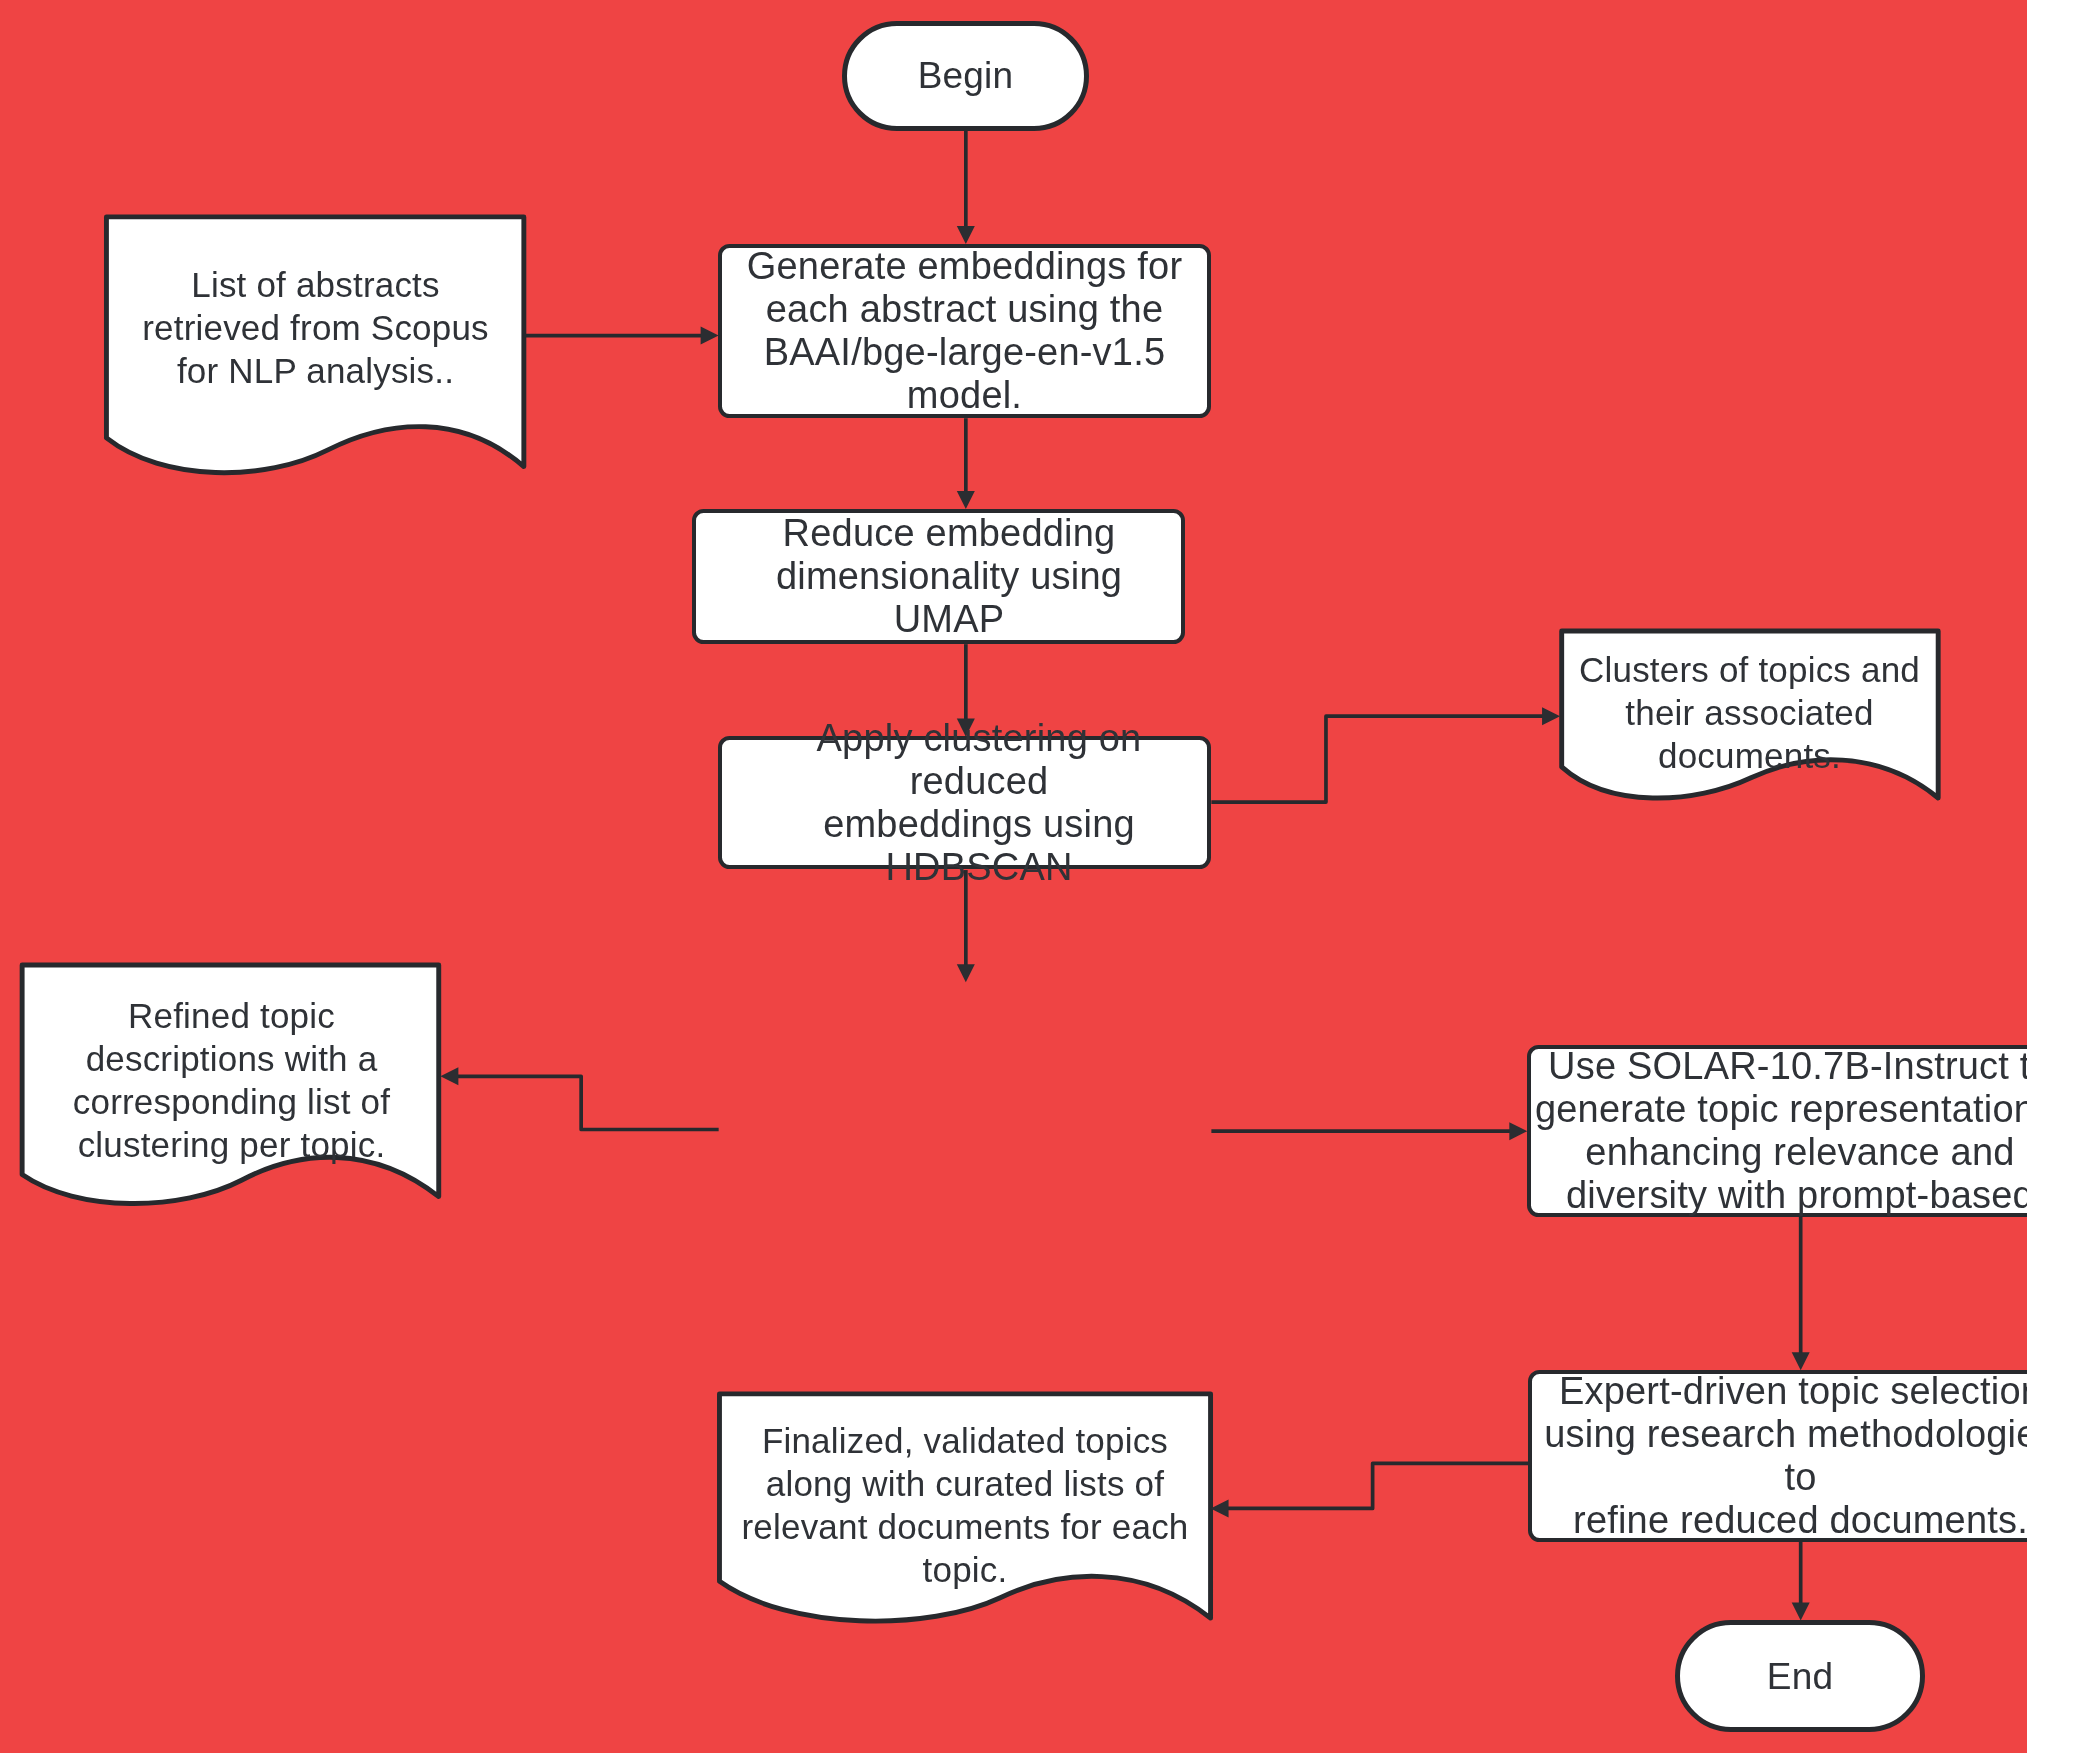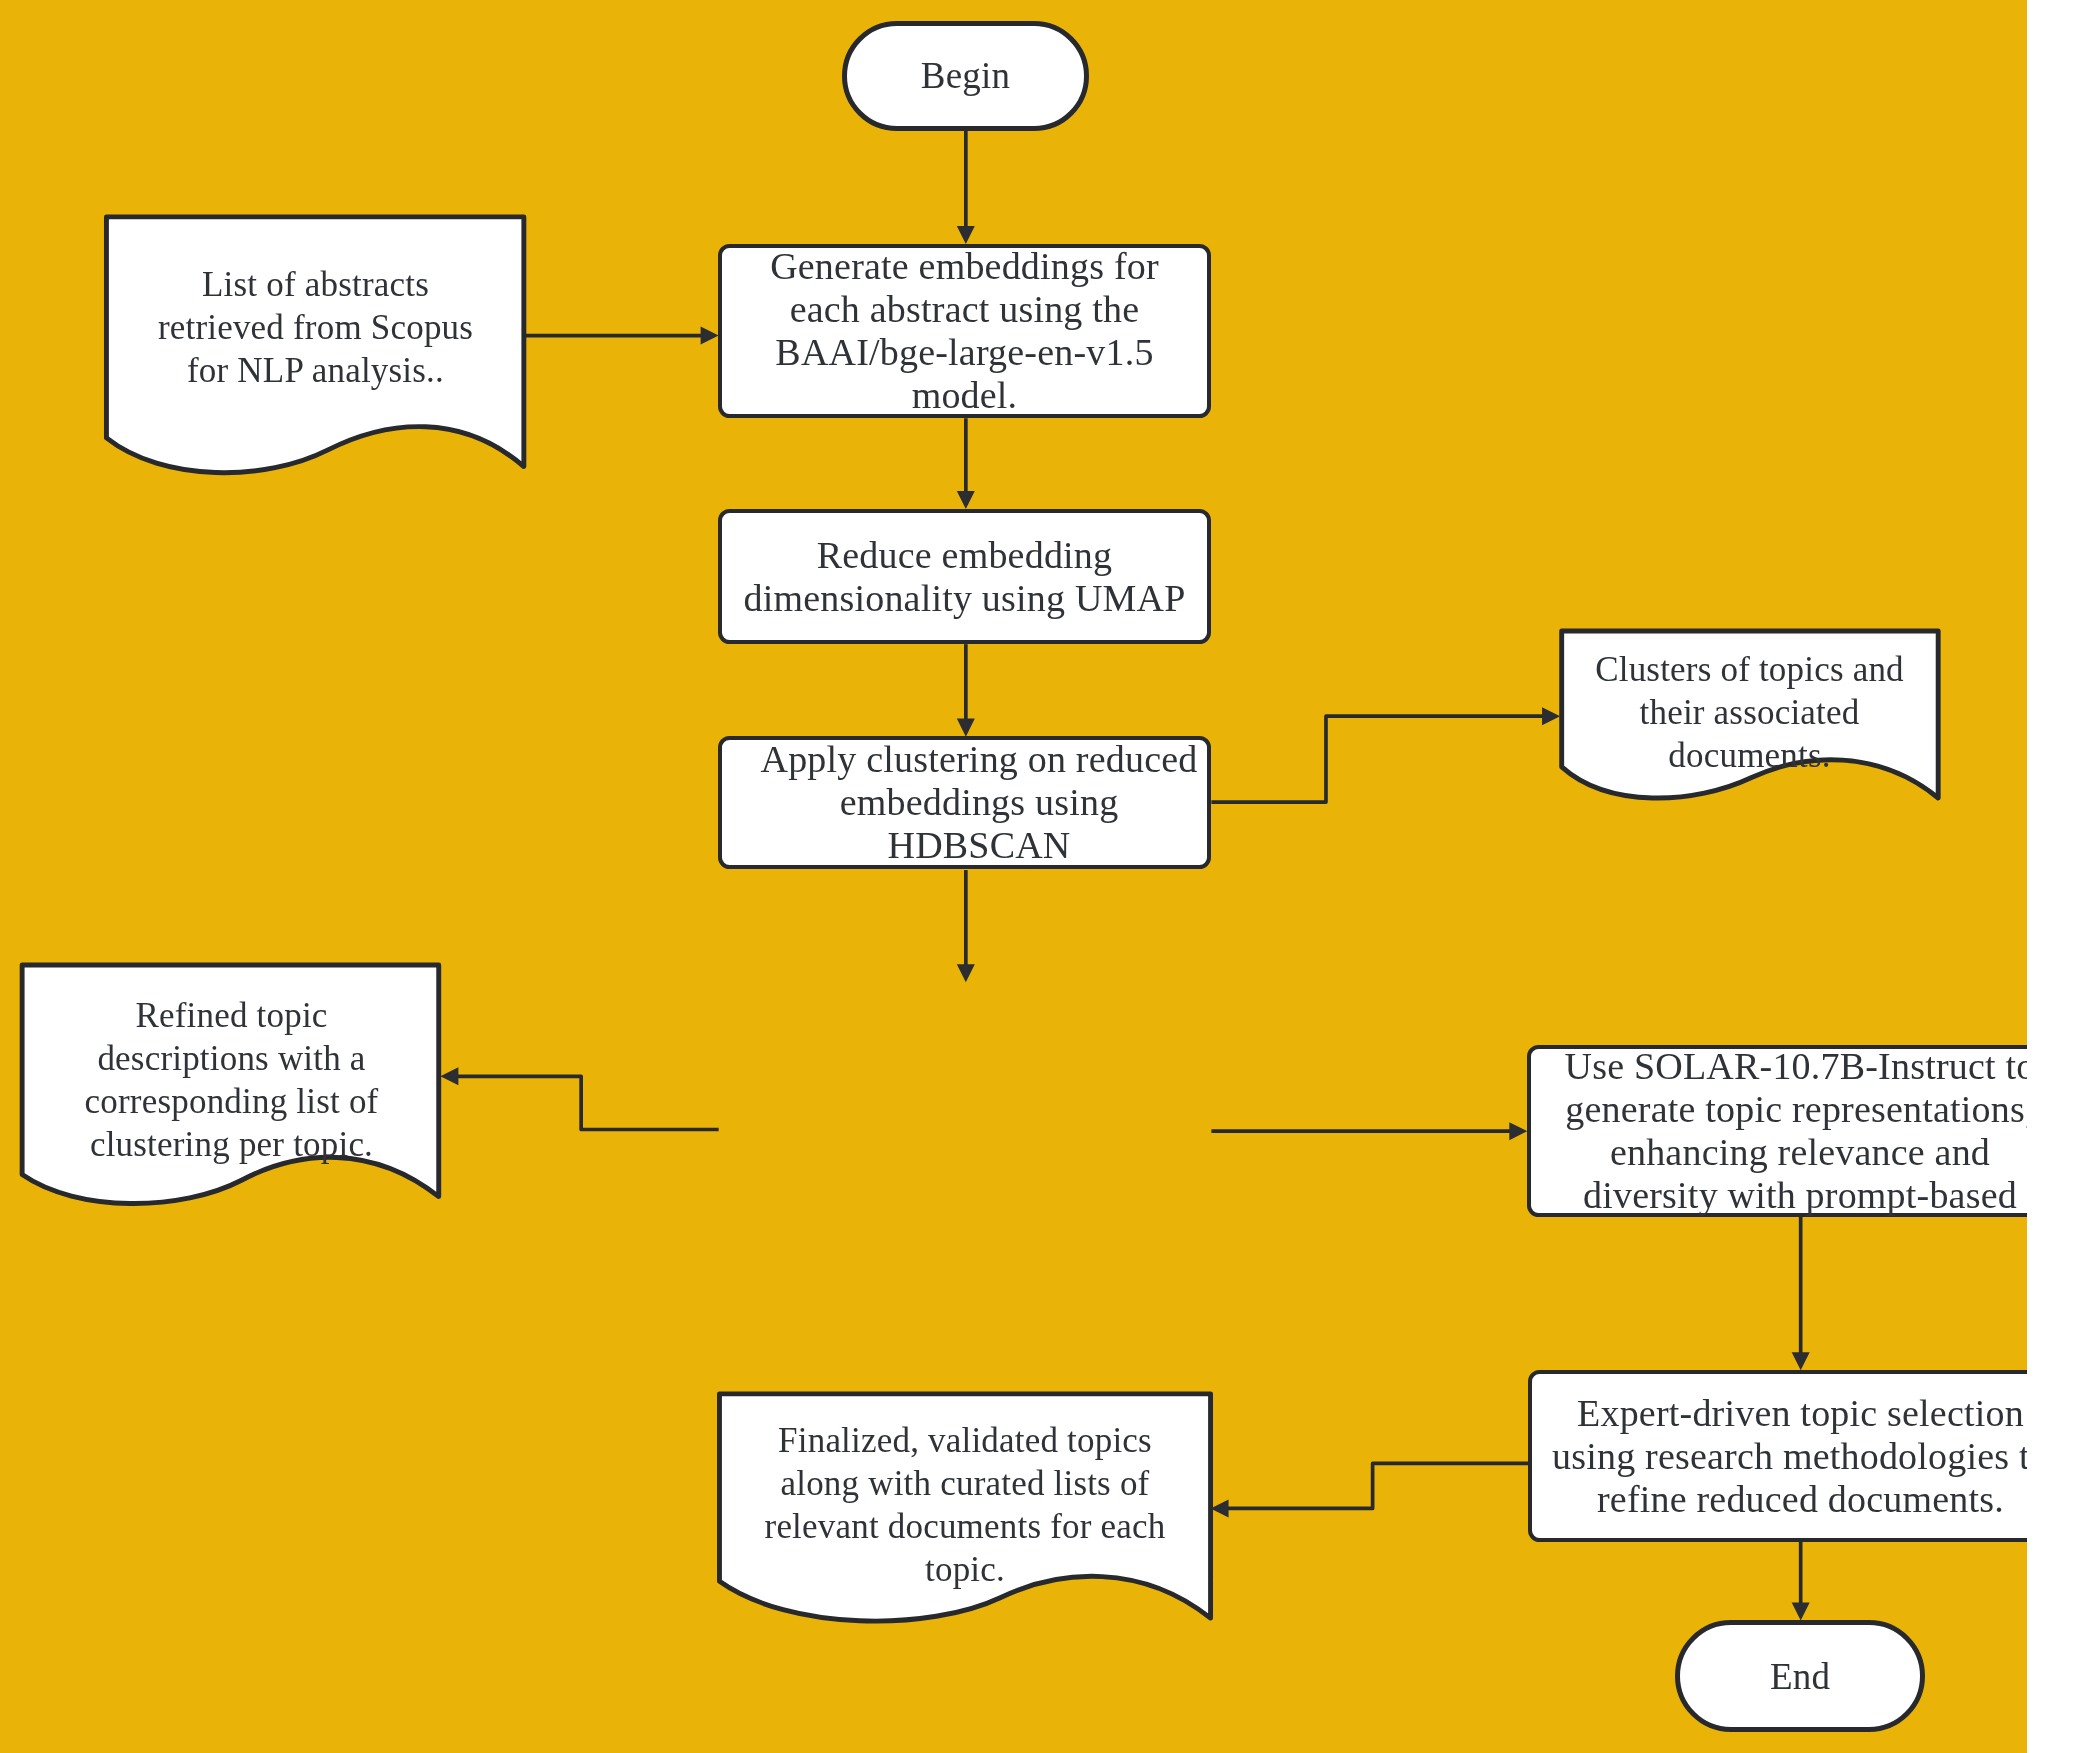--- a/index.html
+++ b/index.html
@@ -1,22 +1,22 @@
 <!DOCTYPE html>
 <html style="font-size:13px"><head>
 <meta charset="utf-8">
 <style>
   html, body { margin: 0; padding: 0; background: #ffffff; }
   .canvas {
     position: relative;
     width: 2027px;
     height: 1754px;
-    background: #eab308;
+    background: #ef4444;
     overflow: hidden;
-    font-family: Liberation Serif, serif;
+    font-family: Liberation Sans, sans-serif;
     color: #2f3237;
   }
   .wire-layer {
     position: absolute;
     left: 0; top: 0;
     width: 2097px; height: 1754px;
     z-index: 1;
   }
   .node {
     position: absolute;
@@ -54,21 +54,21 @@
     letter-spacing: 0.2px;
   }
   .doc-text span { white-space: pre-line; text-align: center; }
   .wire { stroke: #27292d; stroke-width: 4.5; fill: none; stroke-linejoin: round; stroke-linecap: butt; }
   .doc-shape { stroke: #27292d; stroke-width: 6; fill: #ffffff; stroke-linejoin: round; }
   .arrowhead { fill: #2b2d31; stroke: none; }
 
   
   #n-begin     { left: 842px; top: 20.5px;   width: 247px; height: 110px; }
   #n-generate  { left: 718px;  top: 244px;  width: 493px; height: 174px; }
-  #n-reduce    { left: 718px;  top: 509px;  width: 493px; height: 135px; }
+  #n-reduce    { left: 692px;  top: 509px;  width: 493px; height: 135px; padding-left: 21px; }
   #n-cluster   { left: 718px;  top: 736px;  width: 493px; height: 133px; padding-left: 29px; }
   #n-ctfidf    { left: 718px;  top: 982px; width: 493px; height: 293px; }
   #n-solar     { left: 1527px; top: 1045px; width: 546px; height: 172px; }
   #n-expert    { left: 1528px; top: 1370px; width: 545px; height: 172px; }
   #n-end       { left: 1675px; top: 1620px; width: 250px; height: 112px; }
 
   #t-list      { left: 123px;  top: 225px;  width: 385px; height: 205px; }
   #t-clusters  { left: 1571px; top: 639px;  width: 357px; height: 147px; }
   #t-refined   { left: 37px;   top: 973px; width: 389px; height: 213px; }
   #t-finalized { left: 732px;  top: 1402px; width: 466px; height: 205px; }

